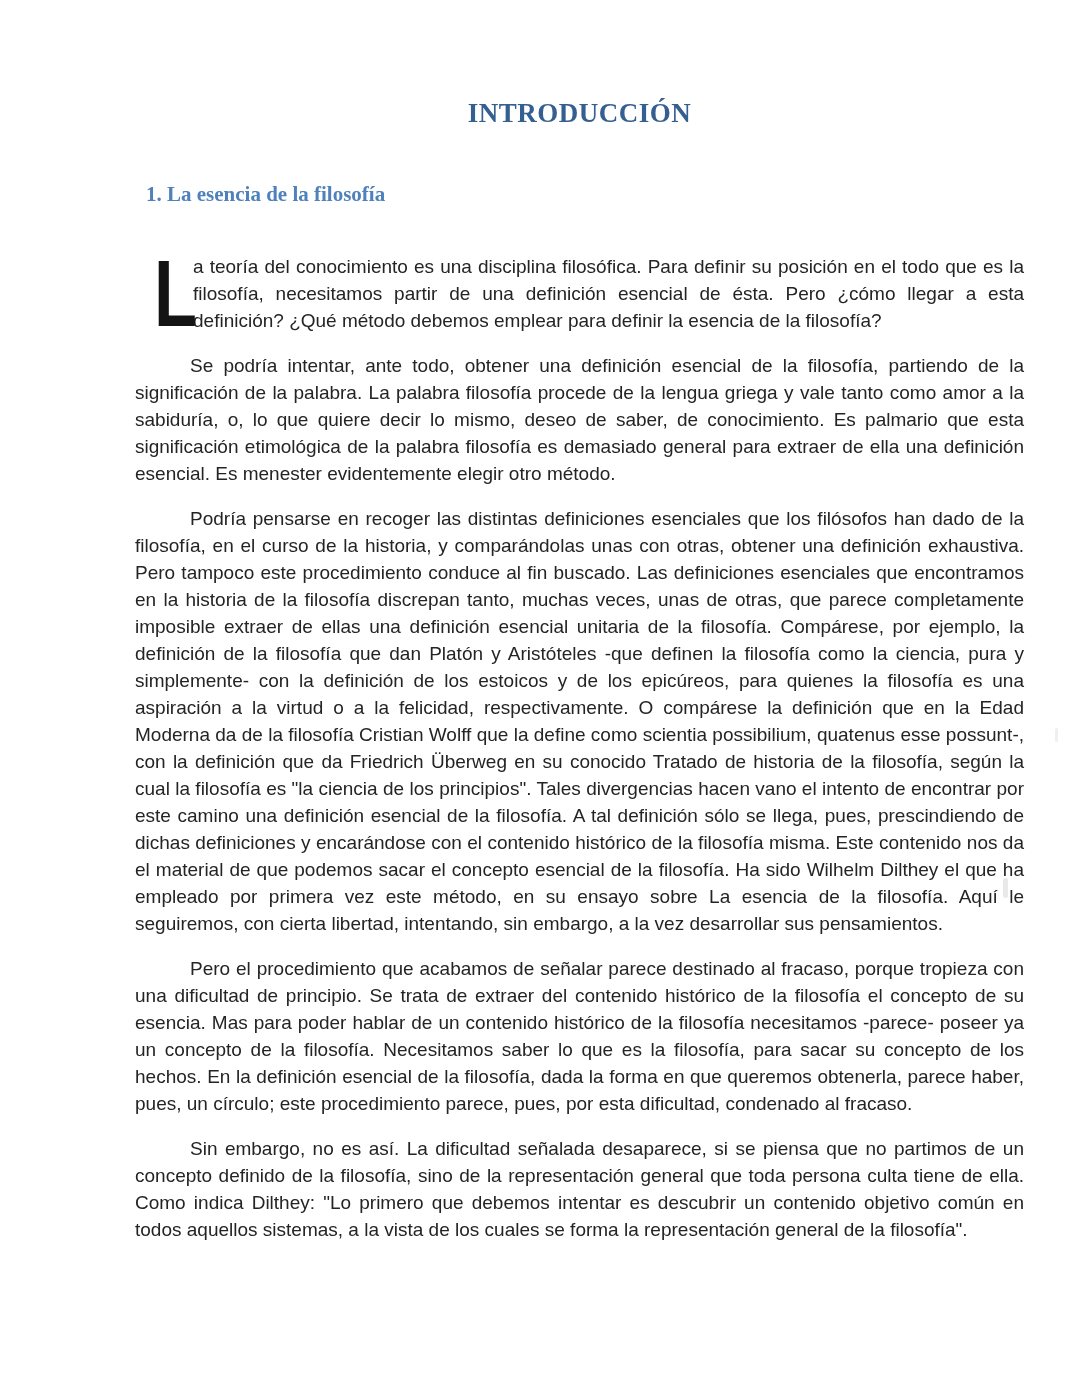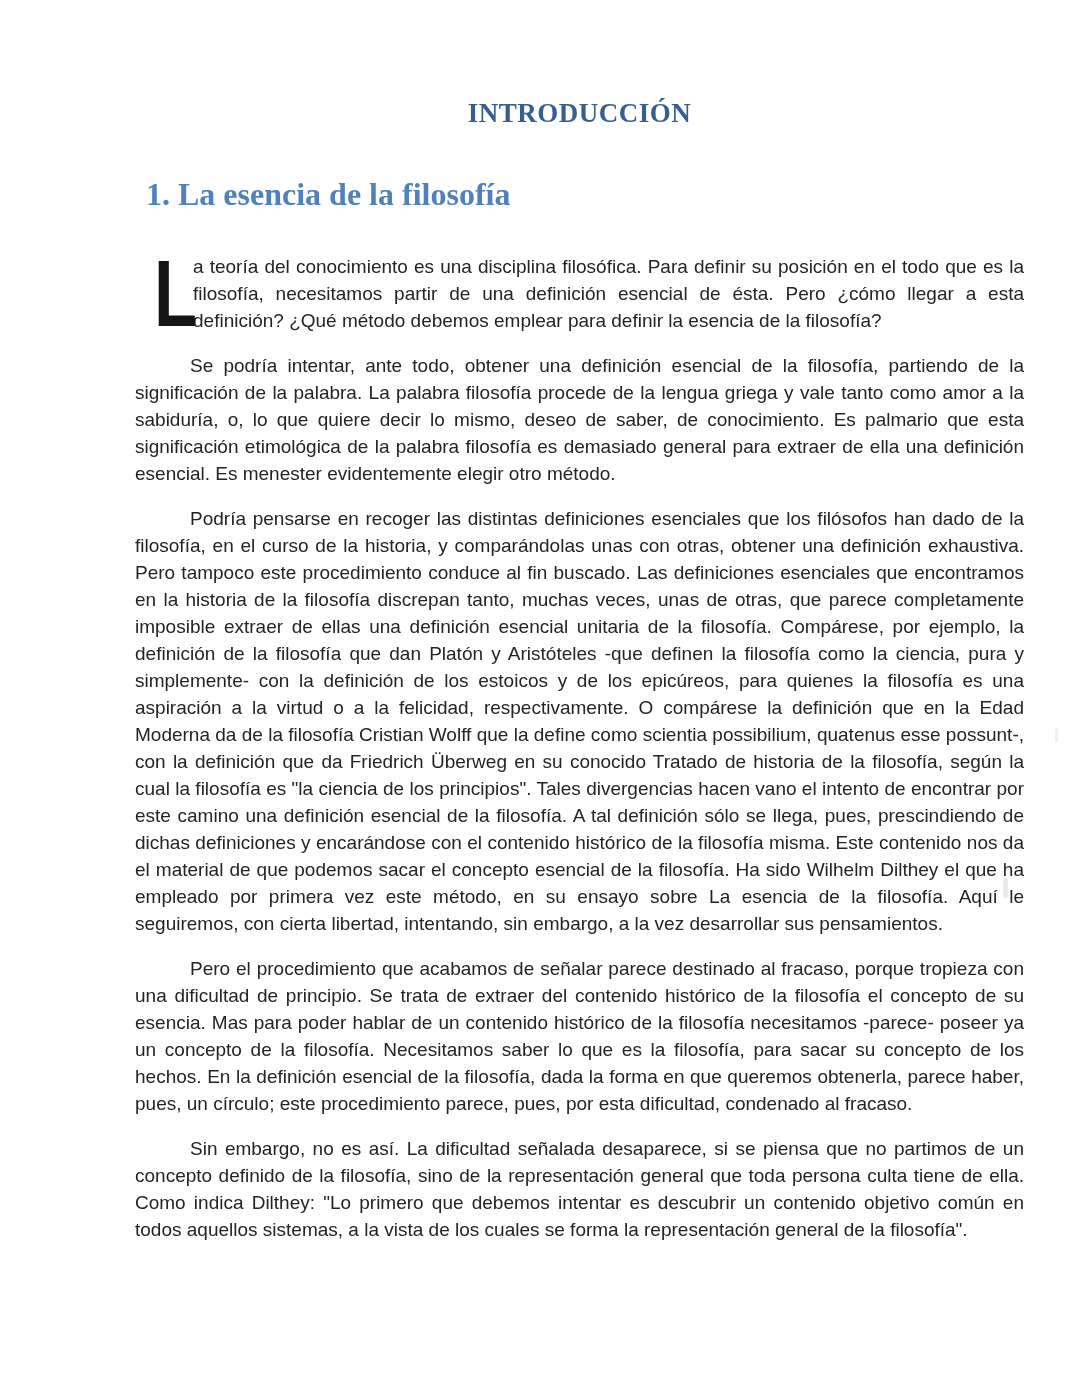--- a/index.html
+++ b/index.html
@@ -29,21 +29,21 @@
     font-size: 27px;
     line-height: 32px;
     letter-spacing: 0.5px;
     color: #365F91;
     text-align: center;
   }
   .section-heading {
     margin: 49px 0 0 11px;
     font-family: "Liberation Serif", "DejaVu Serif", serif;
     font-weight: 700;
-    font-size: 32px;
+    font-size: 21px;
     line-height: 32px;
     color: #4F81BD;
   }
   .body-text p {
     margin: 18px 0 0 0;
     font-size: 19px;
     line-height: 27px;
     color: #242424;
     text-align: justify;
   }

